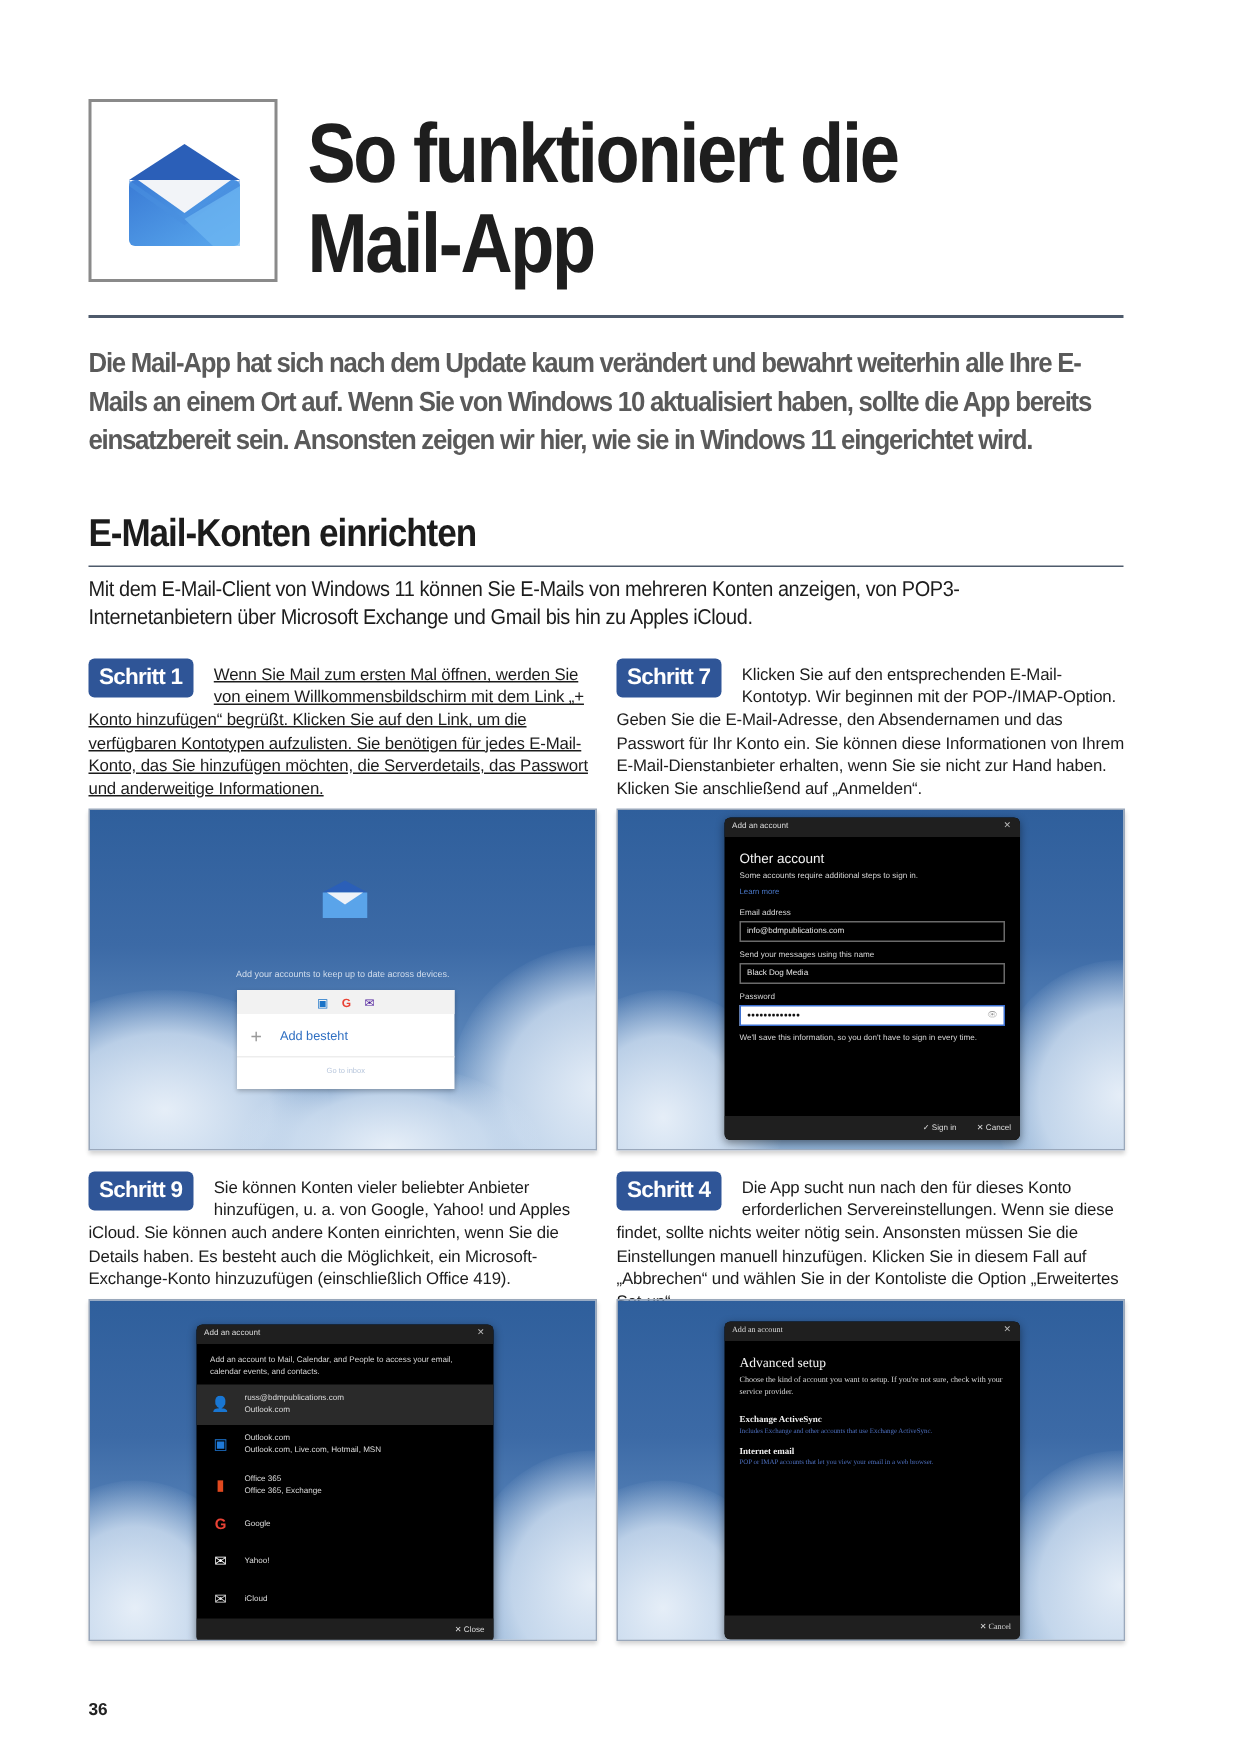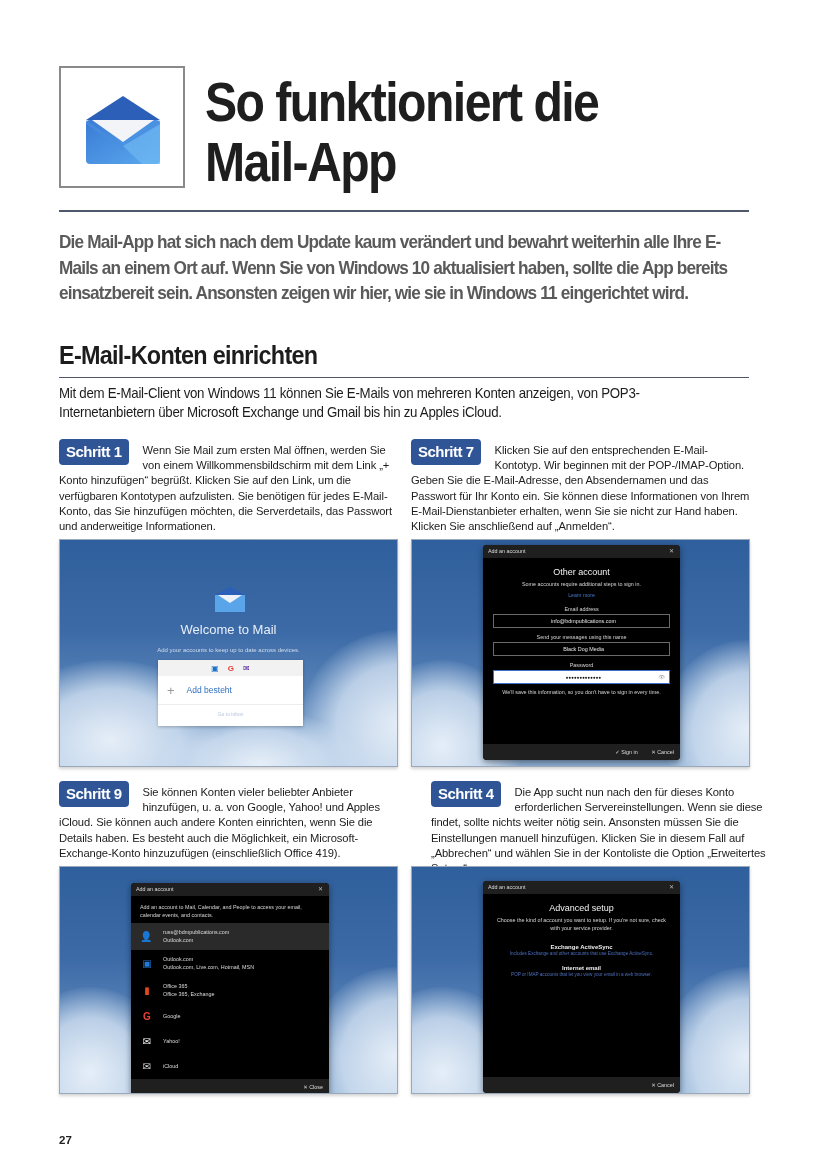--- a/index.html
+++ b/index.html
@@ -38,21 +38,21 @@
   .w-card .add { height: 29px; display: flex; align-items: center; padding-left: 9px; color: #2f6fc2; font-size: 8.5px; border-bottom: 1px solid #ededed; }
   .w-card .add .plus { color: #999; font-size: 13px; margin-right: 12px; }
   .w-card .inbox { text-align: center; font-size: 5px; color: #b7c6dc; padding-top: 6px; }
 
   
   .dlg { position: absolute; background: #000; border-radius: 4px; box-shadow: 0 2px 6px rgba(0,0,0,0.45); color: #eaeaea; overflow: hidden; }
   .dlg .dh { height: 13px; background: #1f1f1f; font-size: 5.4px; line-height: 13px; padding-left: 5px; color: #ddd; position: relative; }
   .dlg .dh .x { position: absolute; right: 6px; top: 0; font-size: 6px; color: #bbb; }
   .dlg .df { position: absolute; left: 0; bottom: 0; width: 100%; height: 16px; background: #1f1f1f; font-size: 5.4px; line-height: 16px; text-align: right; padding-right: 6px; color: #ddd; }
   .dlg .df span { margin-left: 12px; }
-  .dlg .body { padding: 6px 10px; text-align: center; }
+  .dlg .body { padding: 6px 10px; }
   .d-h { font-size: 9px; margin: 3px 0 4px; color: #f2f2f2; }
   .d-p { font-size: 5.4px; line-height: 7.5px; color: #d6d6d6; }
   .d-link { font-size: 5.2px; color: #4a78c8; margin-top: 3px; }
   .d-label { font-size: 5.4px; color: #d6d6d6; margin-top: 8px; margin-bottom: 2px; }
   .d-input { height: 14px; border: 1px solid #6a6a6a; font-size: 5.4px; line-height: 12px; padding-left: 4px; color: #e6e6e6; }
   .d-input.active { background: #fff; color: #111; border-color: #3b6fd0; position: relative; }
   .d-input.active .eye { position: absolute; right: 4px; top: 0; color: #999; }
 
   .acc-row { display: flex; align-items: center; padding: 0 9px; font-size: 5.4px; line-height: 7.5px; color: #ddd; }
   .acc-row.sel { background: #2a2a2a; }
@@ -86,40 +86,39 @@
   <div>Mail-App</div>
 </div>
 <div class="title-rule"></div>
 
 <p class="intro">Die Mail-App hat sich nach dem Update kaum verändert und bewahrt weiterhin alle Ihre E-Mails an einem Ort auf. Wenn Sie von Windows 10 aktualisiert haben, sollte die App bereits einsatzbereit sein. Ansonsten zeigen wir hier, wie sie in Windows 11 eingerichtet wird.</p>
 
 <h2 class="h2">E-Mail-Konten einrichten</h2>
 <div class="h2-rule"></div>
 <p class="lead">Mit dem E-Mail-Client von Windows 11 können Sie E-Mails von mehreren Konten anzeigen, von POP3-Internetanbietern über Microsoft Exchange und Gmail bis hin zu Apples iCloud.</p>
 
-<div class="step" style="left:59px; top:439px;">
+<div class="step" style="left:59px; top:439px;text-decoration:underline;">
   <span class="badge">Schritt 1</span>
   <span class="txt">Wenn Sie Mail zum ersten Mal öffnen, werden Sie von einem Willkommensbildschirm mit dem Link „+ Konto hinzufügen“ begrüßt. Klicken Sie auf den Link, um die verfügbaren Kontotypen aufzulisten. Sie benötigen für jedes E-Mail-Konto, das Sie hinzufügen möchten, die Serverdetails, das Passwort und anderweitige Informationen.</span>
 </div>
 
 <div class="step" style="left:411px; top:439px;">
   <span class="badge">Schritt 7</span>
   <span class="txt">Klicken Sie auf den entsprechenden E-Mail-Kontotyp. Wir beginnen mit der POP-/IMAP-Option. Geben Sie die E-Mail-Adresse, den Absendernamen und das Passwort für Ihr Konto ein. Sie können diese Informationen von Ihrem E-Mail-Dienstanbieter erhalten, wenn Sie sie nicht zur Hand haben. Klicken Sie anschließend auf „Anmelden“.</span>
 </div>
 
 <div class="shot" style="left:59px; top:539px;">
   <div class="cloud" style="left:-60px; top:120px; width:220px; height:160px;"></div>
   <div class="cloud" style="left:240px; top:90px; width:200px; height:190px;"></div>
   <div class="cloud" style="left:100px; top:170px; width:200px; height:110px;"></div>
   <svg class="w-icon" width="30" height="26" viewBox="0 0 30 26">
     <polygon points="0,9 15,1 30,9" fill="#2b5fb8"></polygon>
     <rect x="0" y="9" width="30" height="17" fill="#5aa4ea"></rect>
     <polygon points="3,9 27,9 15,17" fill="#eef2f8"></polygon>
   </svg>
-  <div class="w-title">Welcome to Mail</div>
   <div class="w-sub">Add your accounts to keep up to date across devices.</div>
   <div class="w-card">
     <div class="icons">
       <span style="color:#1a73c8;font-weight:bold;">▣</span>
       <span style="color:#e94235;font-weight:bold;">G</span>
       <span style="color:#4b1a9a;">✉</span>
     </div>
     <div class="add">
       <span class="plus">+</span>
       <span>Add besteht</span>
@@ -156,21 +155,21 @@
       <span>✕  Cancel</span>
     </div>
   </div>
 </div>
 
 <div class="step" style="left:59px; top:781px;">
   <span class="badge">Schritt 9</span>
   <span class="txt">Sie können Konten vieler beliebter Anbieter hinzufügen, u. a. von Google, Yahoo! und Apples iCloud. Sie können auch andere Konten einrichten, wenn Sie die Details haben. Es besteht auch die Möglichkeit, ein Microsoft-Exchange-Konto hinzuzufügen (einschließlich Office 419).</span>
 </div>
 
-<div class="step" style="left:411px; top:781px;margin-left:20px;">
+<div class="step" style="left:411px; top:781px;">
   <span class="badge">Schritt 4</span>
   <span class="txt">Die App sucht nun nach den für dieses Konto erforderlichen Servereinstellungen. Wenn sie diese findet, sollte nichts weiter nötig sein. Ansonsten müssen Sie die Einstellungen manuell hinzufügen. Klicken Sie in diesem Fall auf „Abbrechen“ und wählen Sie in der Kontoliste die Option „Erweitertes Set-up“.</span>
 </div>
 
 <div class="shot" style="left:59px; top:866px;">
   <div class="cloud" style="left:-50px; top:120px; width:160px; height:170px;"></div>
   <div class="cloud" style="left:250px; top:100px; width:170px; height:180px;"></div>
   <div class="dlg" style="left:71px; top:16px; width:198px; height:212px;">
     <div class="dh">
       <span>Add an account</span>
@@ -212,21 +211,21 @@
     </div>
     <div class="df">
       <span>✕  Close</span>
     </div>
   </div>
 </div>
 
 <div class="shot" style="left:411px; top:866px;">
   <div class="cloud" style="left:-50px; top:120px; width:160px; height:170px;"></div>
   <div class="cloud" style="left:250px; top:100px; width:170px; height:180px;"></div>
-  <div class="dlg" style="left:71px; top:14px; width:197px; height:212px;">
+  <div class="dlg" style="left:71px; top:14px; width:197px; height:212px;font-family:Liberation Serif, serif;">
     <div class="dh">
       <span>Add an account</span>
       <span class="x">✕</span>
     </div>
     <div class="body">
       <div class="d-h">Advanced setup</div>
       <div class="d-p">Choose the kind of account you want to setup. If you're not sure, check with your service provider.</div>
       <div>
         <div class="adv-h">Exchange ActiveSync</div>
         <div class="adv-d">Includes Exchange and other accounts that use Exchange ActiveSync.</div>
@@ -235,13 +234,13 @@
         <div class="adv-h" style="margin-top:9px;">Internet email</div>
         <div class="adv-d">POP or IMAP accounts that let you view your email in a web browser.</div>
       </div>
     </div>
     <div class="df">
       <span>✕  Cancel</span>
     </div>
   </div>
 </div>
 
-<div class="page-num">27</div>
+<div class="page-num">36</div>
 
 </body></html>

